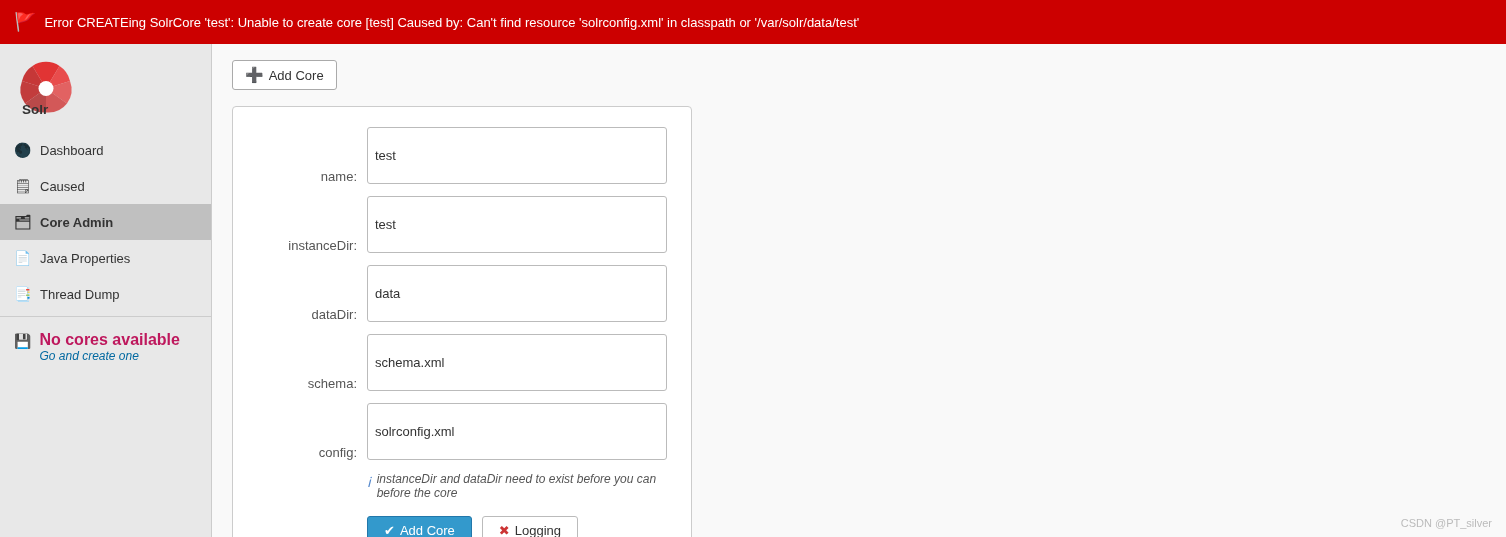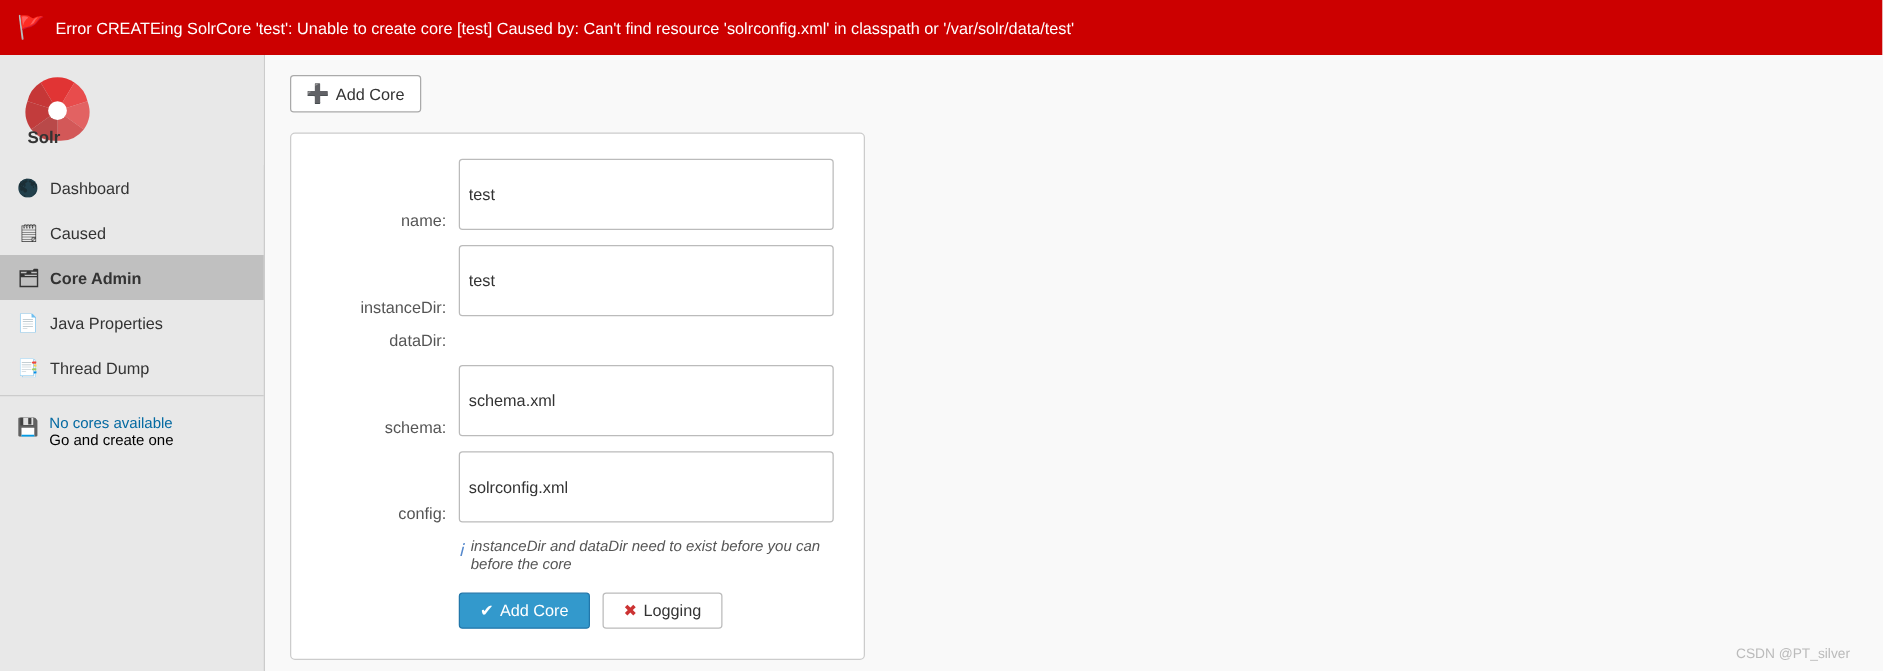--- a/index.html
+++ b/index.html
@@ -94,28 +94,29 @@
       color: #666;
       font-size: 12px;
     }
 
     .no-cores-section .nc-icon {
       margin-top: 2px;
       font-size: 14px;
     }
 
     .no-cores-section .nc-text .nc-title {
-      font-weight: normal;
+      font-weight: bold;
+      color: #be185d;
+      font-size: 16px;
+    }
+
+    .no-cores-section .nc-text .nc-sub {
       color: #0369a1;
       font-size: 12px;
-    }
-
-    .no-cores-section .nc-text .nc-sub {
-      color: #000000;
-      font-size: 12px;
+      font-style: italic;
     }
 
     
     .content-area {
       flex: 1;
       background: #f9f9f9;
       padding: 16px 20px;
       overflow-y: auto;
       position: relative;
     }
@@ -225,21 +226,21 @@
       gap: 5px;
     }
 
     .btn-cancel .x-icon { color: #cc3333; }
     .btn-add .check-icon { color: #fff; }
 
     
     .watermark {
       position: fixed;
       bottom: 8px;
-      right: 26px;
+      right: 14px;
       color: #bbb;
       font-size: 11px;
       text-align: right;
     }
   </style>
 </head>
 <body>
 
 <div class="error-banner">
   <span class="error-icon">🚩</span>
@@ -318,20 +319,21 @@
         <input class="form-input" type="text" value="test" style="">
       </div>
 
       <div class="form-row">
         <label class="form-label">instanceDir:</label>
         <input class="form-input" type="text" value="test" style="">
       </div>
 
       <div class="form-row">
         <label class="form-label">dataDir:</label>
+        <input class="form-input" type="text" value="data" style="">
       </div>
 
       <div class="form-row">
         <label class="form-label">schema:</label>
         <input class="form-input" type="text" value="schema.xml" style="">
       </div>
 
       <div class="form-row">
         <label class="form-label">config:</label>
         <input class="form-input" type="text" value="solrconfig.xml" style="">

